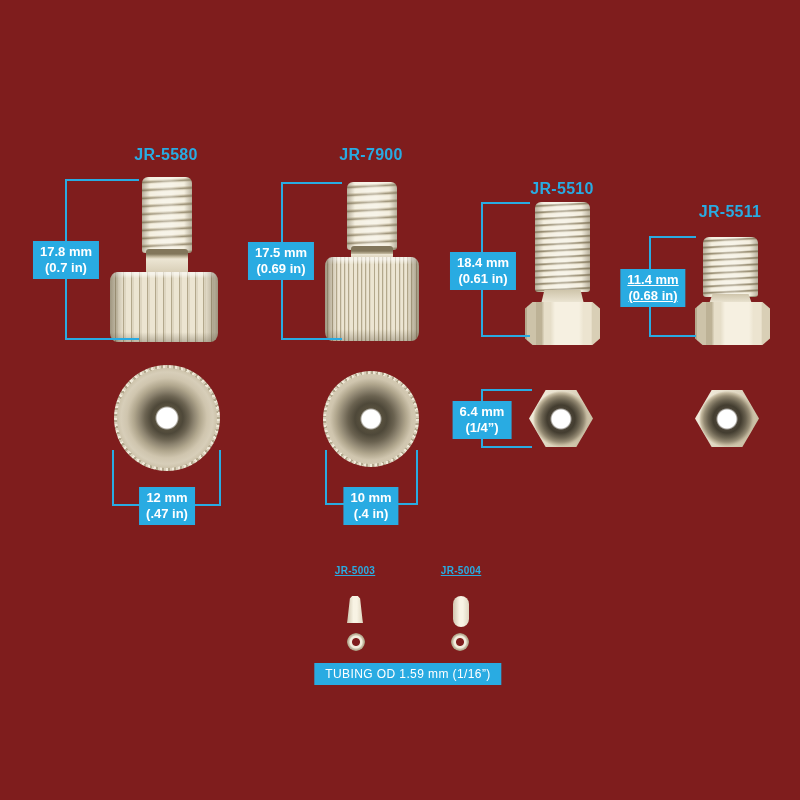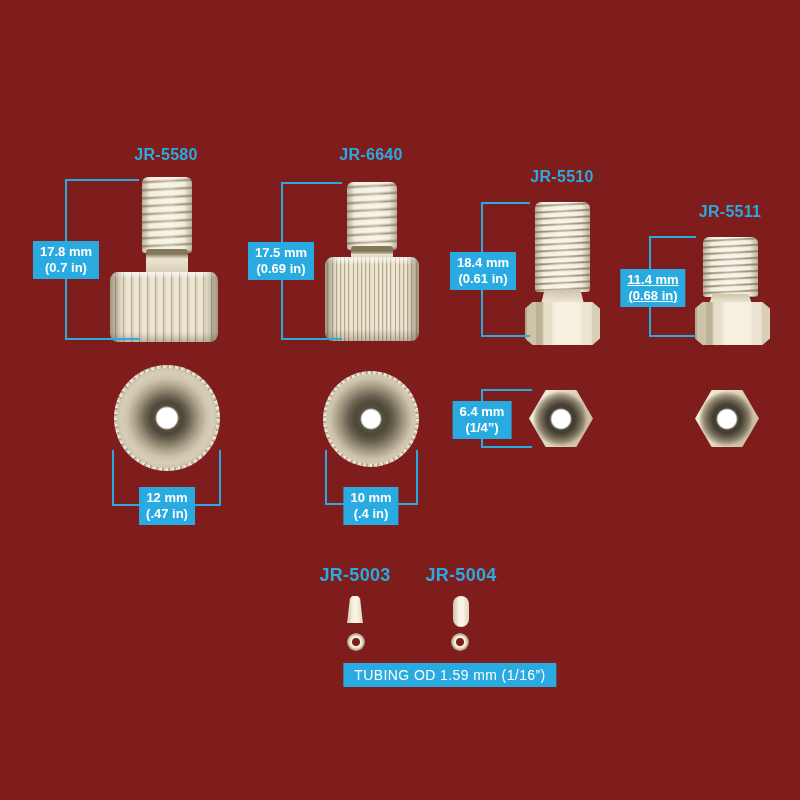--- a/index.html
+++ b/index.html
@@ -2,21 +2,21 @@
 <html style="--accent: #29ABE2; --part: #EDE6D4;"><head>
 <meta charset="utf-8">
 <style>
   :root { --accent:#29ABE2; --part:#EDE6D4; }
   * { margin:0; padding:0; box-sizing:border-box; }
   body { background:#ffffff; font-family:"Liberation Sans", sans-serif; }
   #canvas { position:relative; width:800px; height:800px; background:#7f1d1d; overflow:hidden; }
 
   .title { position:absolute; transform:translateX(-50%); color:var(--accent);
            font-weight:bold; font-size:16px; letter-spacing:.3px; white-space:nowrap; }
-  .title.small { font-size:18px; }
+  .title.small { font-size:10px;text-decoration:underline; }
 
   .dim-label { position:absolute; transform:translateX(-50%); background:var(--accent);
                color:#fff; font-weight:bold; font-size:13px; line-height:16px;
                padding:3px 7px; text-align:center; white-space:nowrap; }
 
   .bracket-v { position:absolute; border:2px solid var(--accent); border-right:none; }
   .bracket-u { position:absolute; border:2px solid var(--accent); border-top:none; }
 
   .threads { position:absolute; border-radius:6px 6px 3px 3px;
     background:
@@ -61,30 +61,30 @@
 
   .ferrule-cone { position:absolute;
     clip-path:polygon(32% 0, 68% 0, 82% 9%, 97% 88%, 100% 100%, 0 100%, 3% 88%, 18% 9%);
     background:linear-gradient(90deg, #cfc5ae, #f8f3e4 40% 62%, #ded5bf); }
   .ferrule-barrel { position:absolute; border-radius:50%/26%;
     background:linear-gradient(90deg, #cfc5ae, #f8f3e4 40% 62%, #ded5bf); }
   .ring { position:absolute; border-radius:50%;
     background:radial-gradient(circle, rgba(0,0,0,0) 0 3.5px, #f2ecdc 4.5px 6px, #cfc5ae 7px, #ab9f84 8.6px, rgba(0,0,0,0) 9.6px); }
 
   .banner { position:absolute; transform:translateX(-50%); background:var(--accent); color:#fff;
-            font-size:14px; letter-spacing:.4px; padding:4px 11px; white-space:nowrap;margin-left:42px; }
+            font-size:12px; letter-spacing:.4px; padding:4px 11px; white-space:nowrap; }
 </style>
 </head>
 <body>
 
 <div id="canvas">
 
   <div class="title" style="left:166px; top:146px;">JR-5580</div>
-  <div class="title" style="left:371px; top:146px;">JR-6640</div>
-  <div class="title" style="left:562px; top:168px;">JR-5510</div>
+  <div class="title" style="left:371px; top:146px;">JR-7900</div>
+  <div class="title" style="left:562px; top:180px;">JR-5510</div>
   <div class="title" style="left:730px; top:203px;">JR-5511</div>
 
   <div class="threads" style="left:142px; top:177px; width:50px; height:76px;"></div>
   <div class="collar" style="left:146px; top:249px; width:42px; height:25px;"></div>
   <div class="knurl" style="left:110px; top:272px; width:108px; height:70px;"></div>
 
   <div class="threads" style="left:347px; top:182px; width:50px; height:68px;"></div>
   <div class="collar" style="left:351px; top:246px; width:42px; height:13px;"></div>
   <div class="knurl fine" style="left:325px; top:257px; width:94px; height:84px;"></div>
 

